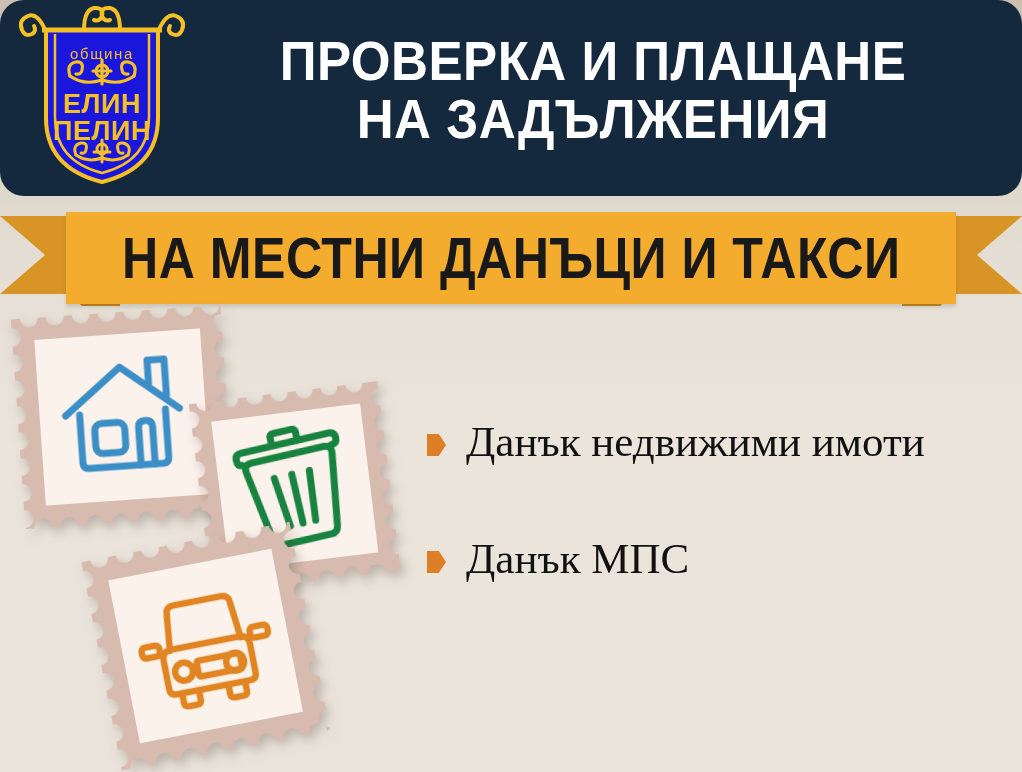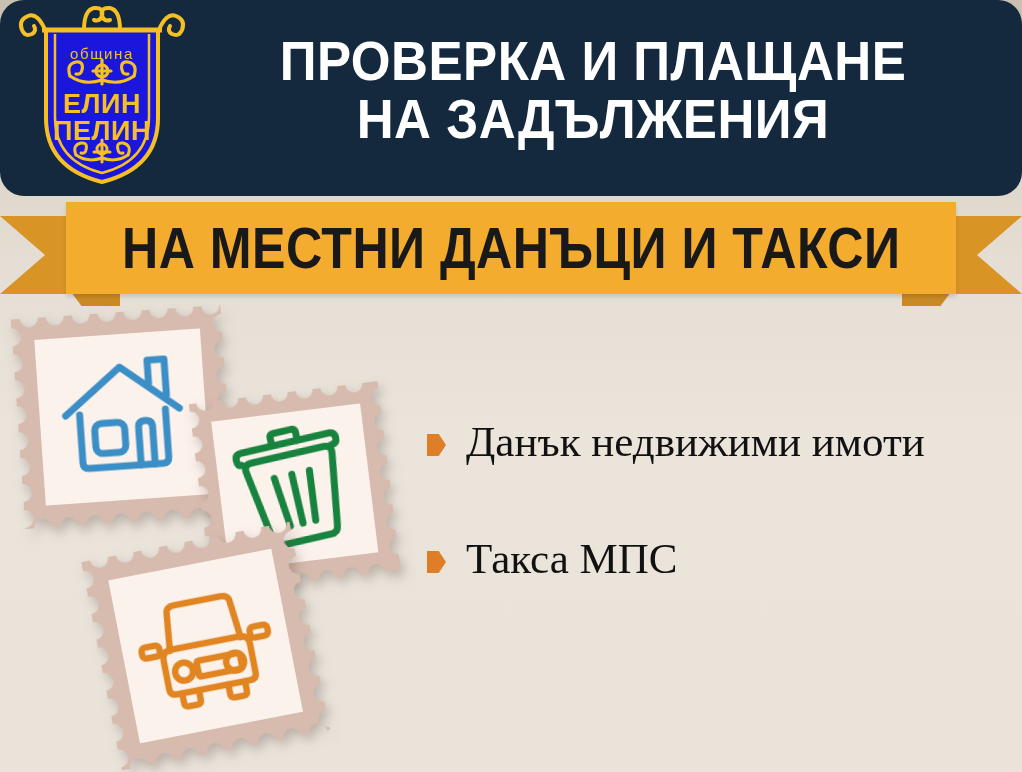--- a/index.html
+++ b/index.html
@@ -54,21 +54,21 @@
     position:absolute;left:68px;top:92px;width:52px;height:18px;
     background:#C98A23;
     clip-path:polygon(0 0,100% 0,100% 100%,26% 100%);
   }
   .ribbon-fold-r{
     position:absolute;right:68px;top:92px;width:52px;height:18px;
     background:#C98A23;
     clip-path:polygon(0 0,100% 0,74% 100%,0 100%);
   }
   .ribbon-main{
-    position:absolute;left:66px;top:6px;width:890px;height:92px;
+    position:absolute;left:66px;top:16px;width:890px;height:92px;
     background:#F4AC2E;
     display:flex;align-items:center;justify-content:center;
     box-shadow:0 3px 4px rgba(0,0,0,.12);
   }
   .ribbon-text{
     color:#191919;font-weight:700;
     font-family:"Liberation Sans", sans-serif;
     font-size:57px;line-height:60px;letter-spacing:0.5px;
     transform:scaleX(0.88);transform-origin:center;white-space:nowrap;
   }
@@ -324,18 +324,18 @@
   <div class="list">
 
     <div class="list-item">
       <span class="bullet"></span>
       <span class="list-label">Данък недвижими имоти</span>
     </div>
 
 
     <div class="list-item">
       <span class="bullet"></span>
-      <span class="list-label">Такса МПС</span>
+      <span class="list-label">Данък МПС</span>
     </div>
 
   </div>
 
 </div>
 
 </body></html>

